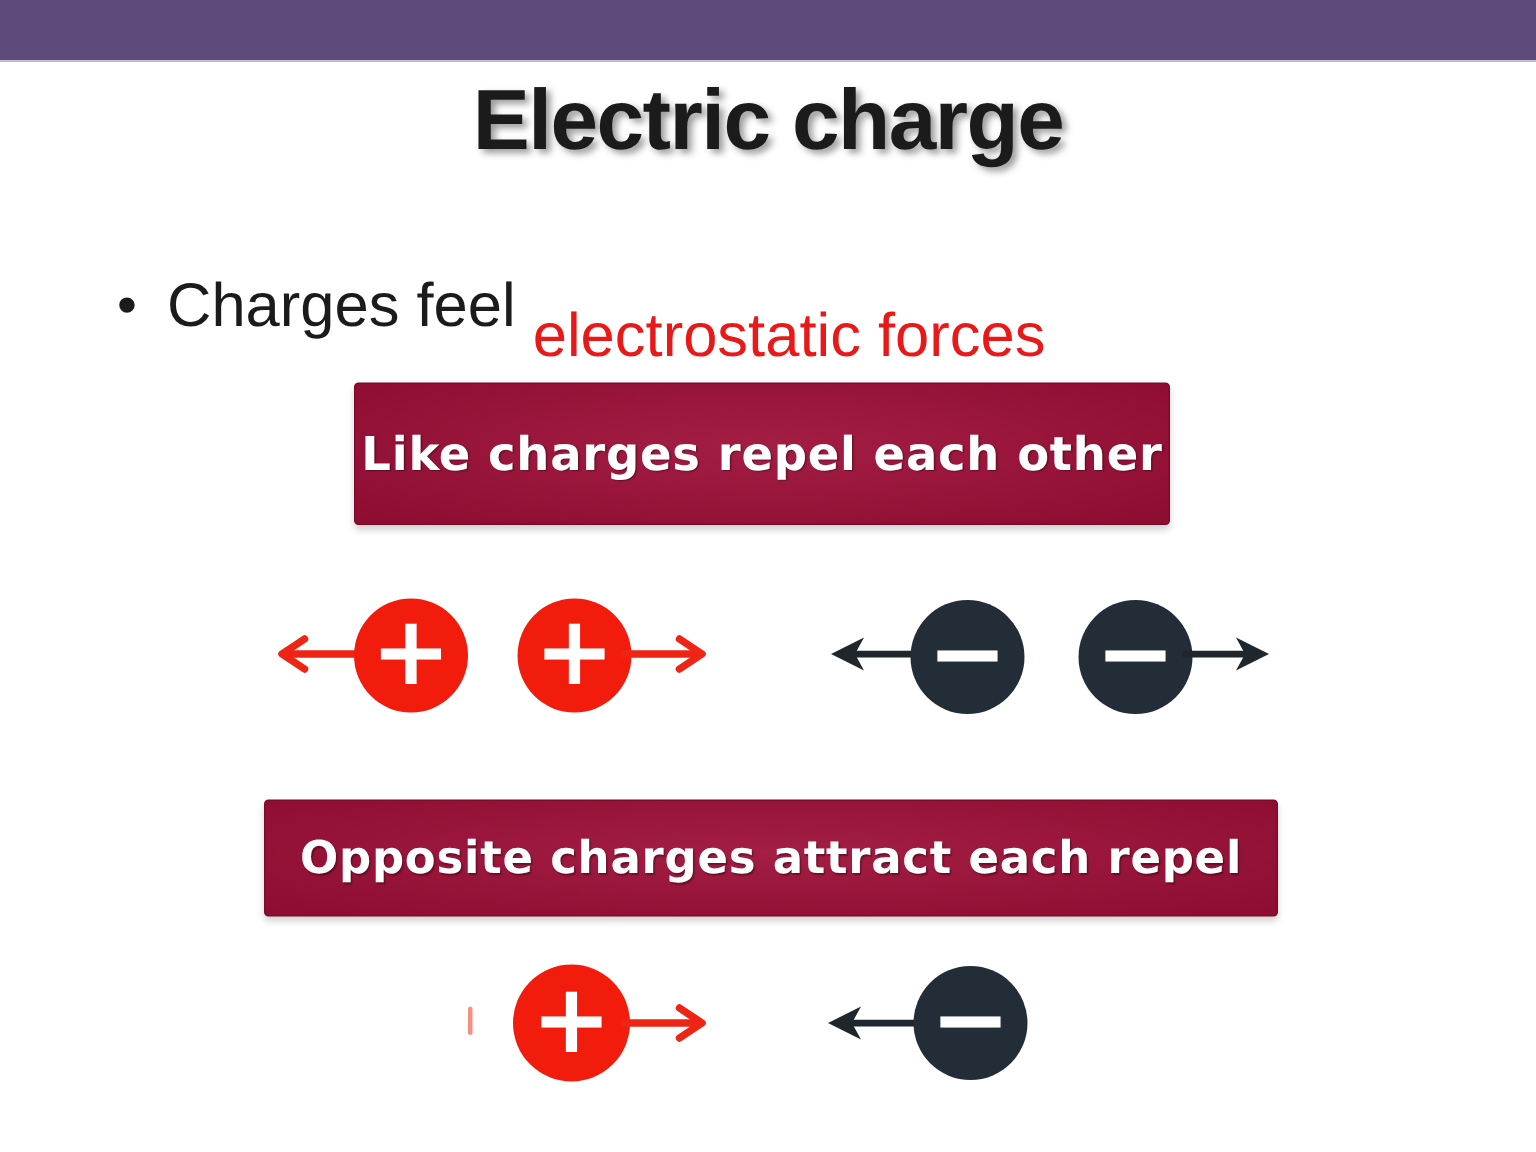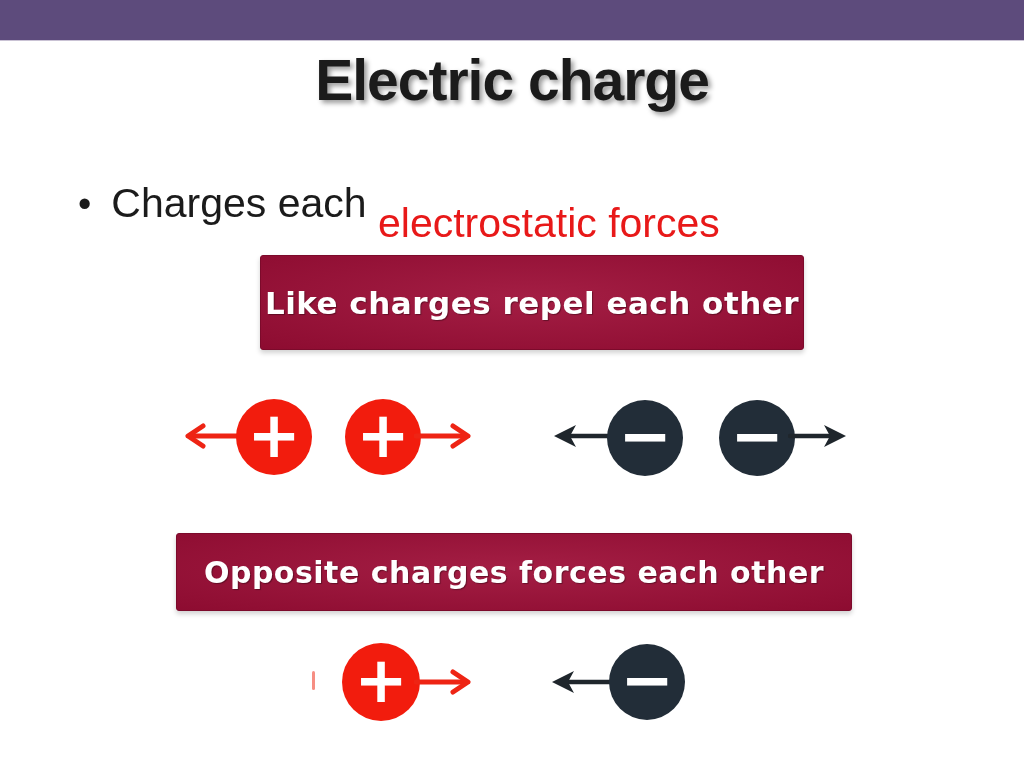--- a/index.html
+++ b/index.html
@@ -34,21 +34,21 @@
     position:absolute;
     background:var(--banner-bg,#9d0d36);
     background-image:radial-gradient(ellipse at 50% 45%, rgba(255,255,255,0.07), rgba(0,0,0,0.10));
     border:1px solid #7c0a2b;
     border-radius:3px;
     box-shadow:0 3px 5px rgba(0,0,0,0.18);
     display:flex;align-items:center;justify-content:center;
     color:#ffffff;font-family:"DejaVu Sans",sans-serif;font-weight:bold;
     text-shadow:1px 1px 1px rgba(0,0,0,0.35);
   }
-  .banner-repel{left:260px;top:255px;width:542px;height:93px;font-size:31px;letter-spacing:0.5px;}
+  .banner-repel{left:236px;top:255px;width:542px;height:93px;font-size:31px;letter-spacing:0.5px;}
   .banner-attract{left:176px;top:533px;width:674px;height:76px;font-size:30px;letter-spacing:0.5px;}
   .charge{
     position:absolute;width:76px;height:76px;border-radius:50%;
     display:flex;align-items:center;justify-content:center;
   }
   .charge.pos{background:var(--positive,#f21c0d);}
   .charge.neg{background:var(--negative,#222d38);}
   .charge .sym{
     font-family:"DejaVu Sans",sans-serif;font-weight:bold;
     font-size:64px;line-height:1;color:#ffffff;
@@ -68,21 +68,21 @@
 <body>
 
 <div class="slide">
 
   <div class="top-bar"></div>
 
   <div class="title">Electric charge</div>
 
   <div class="bullet-line">
     <span class="bullet-marker">•</span>
-    <span class="bullet-black">Charges each </span>
+    <span class="bullet-black">Charges feel </span>
     <span class="bullet-red">electrostatic forces</span>
   </div>
 
   <div class="banner banner-repel">
     <span>Like charges repel each other</span>
   </div>
 
   <svg class="arrow" style="left:182px;top:421px" width="60" height="30" viewBox="0 0 60 30">
     <line class="s-red" x1="58" y1="15" x2="9" y2="15"></line>
     <polyline class="h-red" points="21,5 6,15 21,25"></polyline>
@@ -107,21 +107,21 @@
   </div>
   <div class="charge neg" style="left:719px;top:400px">
     <span class="sym">−</span>
   </div>
   <svg class="arrow" style="left:788px;top:421px" width="60" height="30" viewBox="0 0 60 30">
     <line class="s-dark" x1="2" y1="15" x2="46" y2="15"></line>
     <polygon class="f-dark" points="58,15 36,4 42,15 36,26"></polygon>
   </svg>
 
   <div class="banner banner-attract">
-    <span>Opposite charges forces each other</span>
+    <span>Opposite charges attract each repel</span>
   </div>
 
   <div class="stray-mark"></div>
   <div class="charge pos" style="left:342px;top:643px;width:78px;height:78px">
     <span class="sym">+</span>
   </div>
   <svg class="arrow" style="left:414px;top:667px" width="60" height="30" viewBox="0 0 60 30">
     <line class="s-red" x1="2" y1="15" x2="51" y2="15"></line>
     <polyline class="h-red" points="39,5 54,15 39,25"></polyline>
   </svg>

